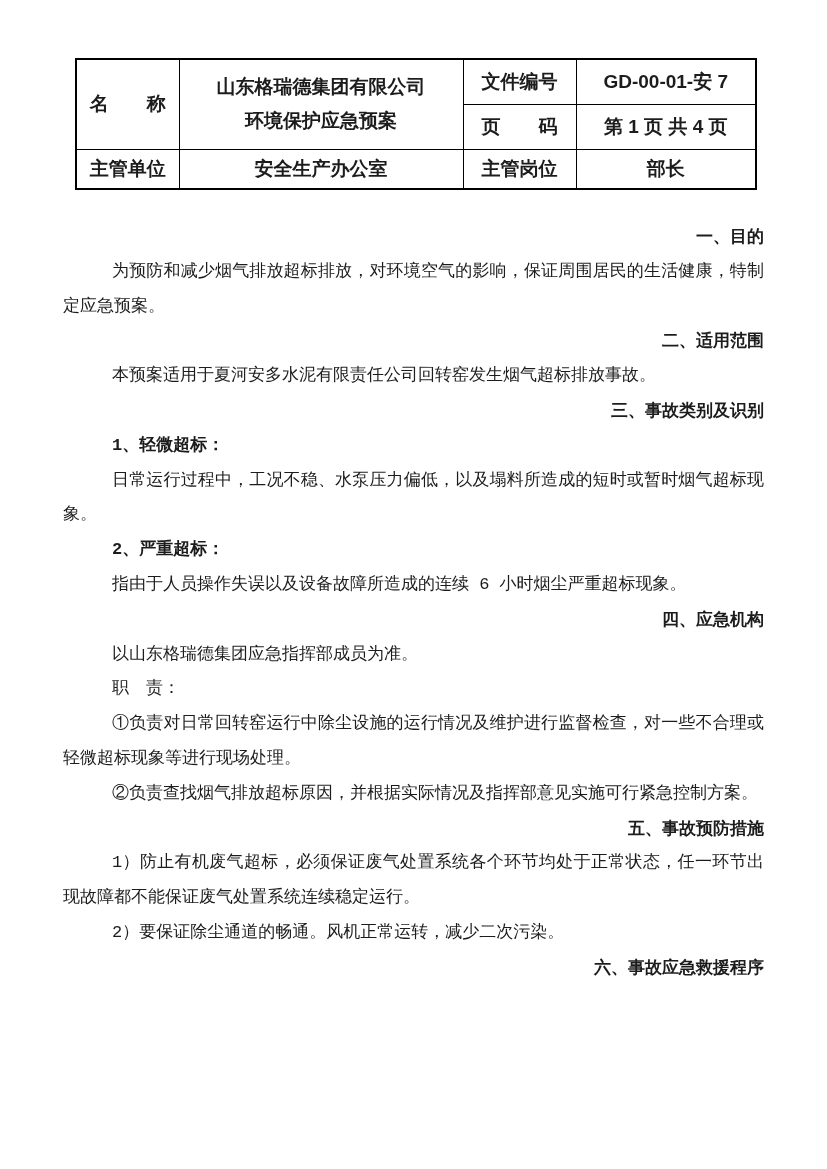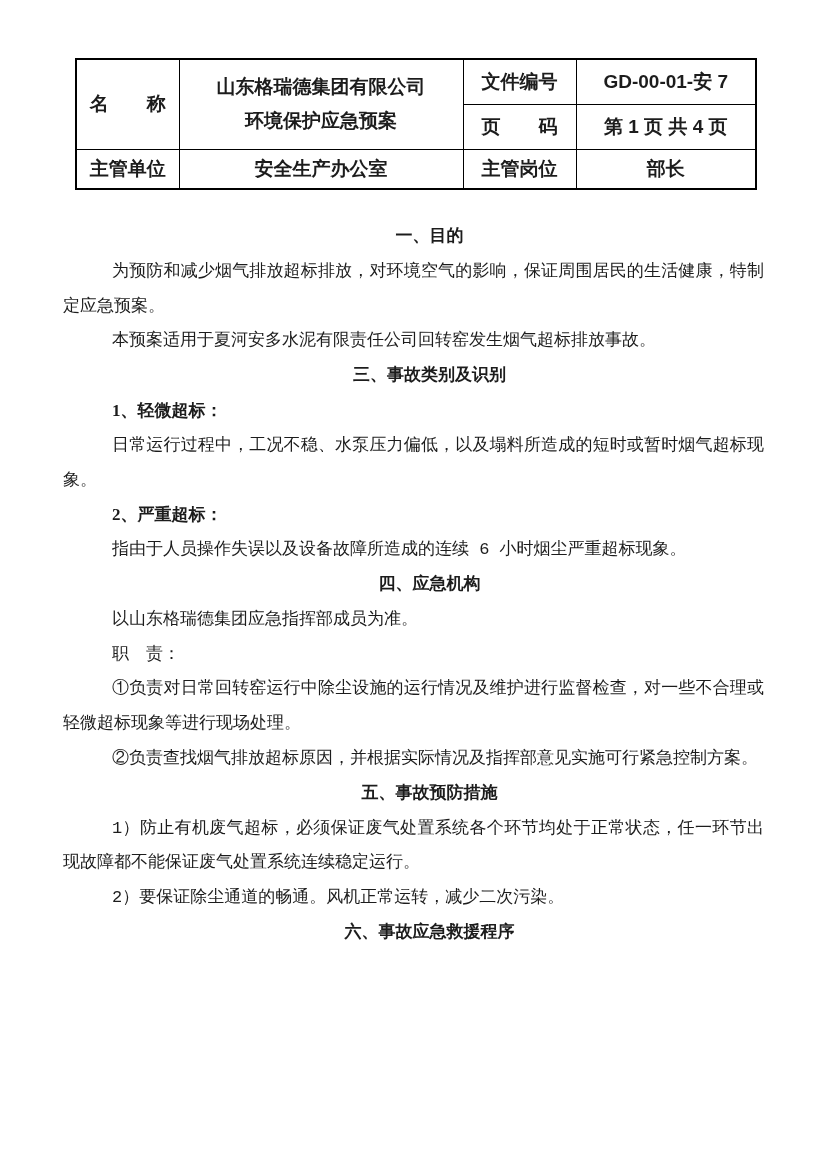--- a/index.html
+++ b/index.html
@@ -49,27 +49,27 @@
   }
   .doc-body p {
     margin: 0;
     line-height: 34.8px;
     font-size: 17px;
     text-align: justify;
   }
   p.heading {
     padding-left: 32px;
     font-weight: bold;
-    font-family: Liberation Mono, monospace;
-    text-align: center;
+    font-family: Liberation Sans, sans-serif;
+    text-align: right;
   }
   p.sub {
     padding-left: 49px;
     font-weight: bold;
-    font-family: Liberation Serif, serif;
+    font-family: Liberation Mono, monospace;
     text-align: left;
   }
   p.para {
     text-indent: 49px;
     font-family: Liberation Mono, monospace;
   }
 </style>
 </head>
 <body>
 
@@ -99,20 +99,21 @@
     <td>安全生产办公室</td>
     <td>主管岗位</td>
     <td>部长</td>
   </tr>
 </tbody>
   </table>
 
 <div class="doc-body">
   <p class="heading">一、目的</p>
   <p class="para">为预防和减少烟气排放超标排放，对环境空气的影响，保证周围居民的生活健康，特制定应急预案。</p>
+  <p class="heading">二、适用范围</p>
   <p class="para">本预案适用于夏河安多水泥有限责任公司回转窑发生烟气超标排放事故。</p>
   <p class="heading">三、事故类别及识别</p>
   <p class="sub">1、轻微超标：</p>
   <p class="para">日常运行过程中，工况不稳、水泵压力偏低，以及塌料所造成的短时或暂时烟气超标现象。</p>
   <p class="sub">2、严重超标：</p>
   <p class="para">指由于人员操作失误以及设备故障所造成的连续 6 小时烟尘严重超标现象。</p>
   <p class="heading">四、应急机构</p>
   <p class="para">以山东格瑞德集团应急指挥部成员为准。</p>
   <p class="para">职　责：</p>
   <p class="para">①负责对日常回转窑运行中除尘设施的运行情况及维护进行监督检查，对一些不合理或轻微超标现象等进行现场处理。</p>

